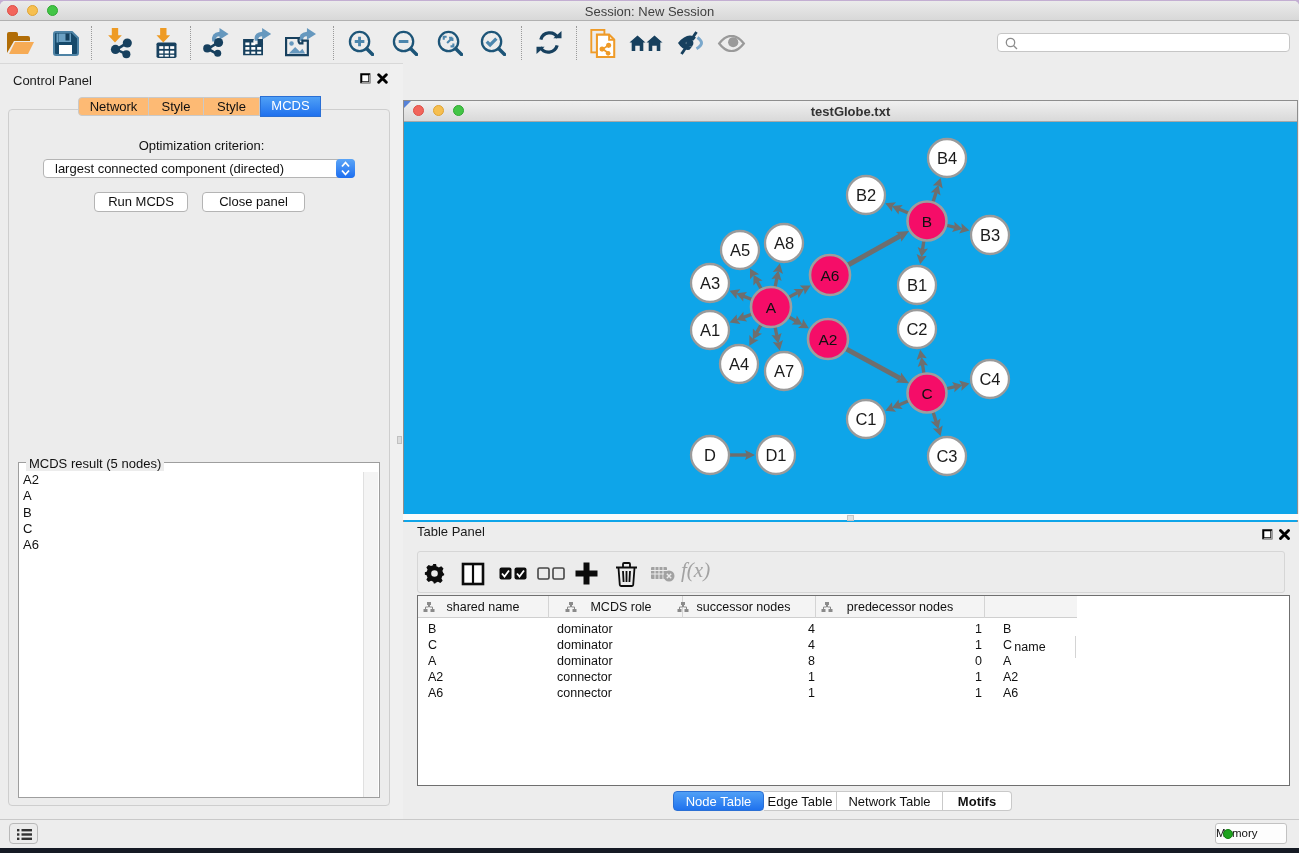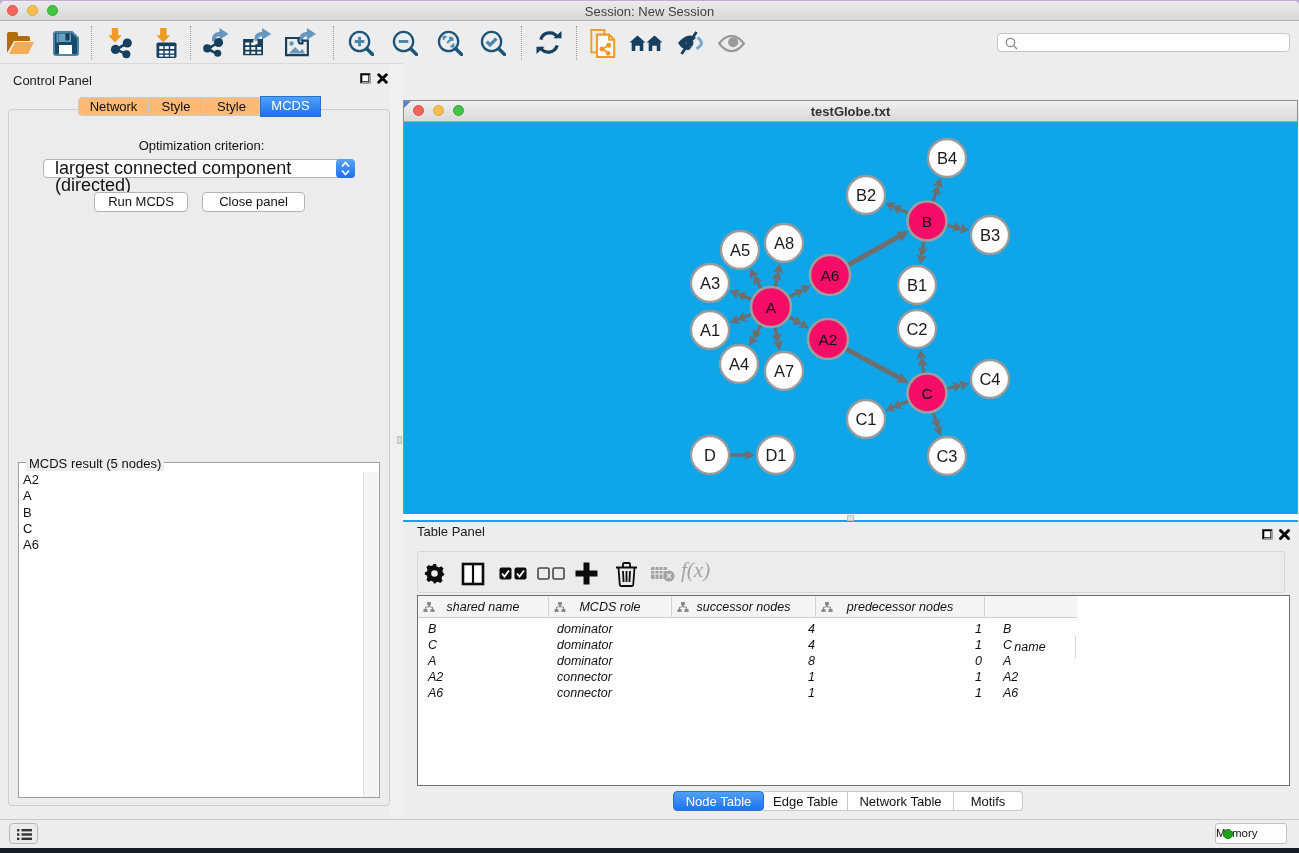--- a/index.html
+++ b/index.html
@@ -16,21 +16,21 @@
 #cp-line { position:absolute; left:0; top:62px; width:403px; height:0; border-top:1px solid #d8d8d8; }
 
 #cpanel { position:absolute; left:0; top:63px; width:403px; height:755px; background:#ededed; }
 #cp-title { position:absolute; left:13px; top:9px; font-size:13px; color:#1a1a1a; }
 #cp-tabs { position:absolute; left:78px; top:33px; height:19px; z-index:5; }
 .tab { float:left; height:19px; background:#fdba74; border:1px solid #c9c9c9; border-left:none; font-size:13px; color:#111; text-align:center; line-height:18px; }
 .tab.first { border-left:1px solid #c9c9c9; border-radius:4px 0 0 4px; }
 .tab.sel { background:linear-gradient(#4fa0f6,#2071ee); color:#fff; border:1px solid #2a6fd4; border-radius:0; height:21px; margin-top:-1px; }
 #cp-pane { position:absolute; left:8px; top:45px; width:382px; height:697px; background:#ececec; border:1px solid #cecece; border-radius:4px; }
 #opt-label { position:absolute; left:0; top:74px; width:100%; text-align:center; font-size:13px; color:#111; }
-#dropdown { position:absolute; left:43px; top:95px; width:312px; height:19px; background:#fff; border:1px solid #b4b4b4; border-radius:4px; font-size:18px; color:#111; line-height:17px; padding-left:11px; }
+#dropdown { position:absolute; left:43px; top:95px; width:312px; height:19px; background:#fff; border:1px solid #b4b4b4; border-radius:4px; font-size:13px; color:#111; line-height:17px; padding-left:11px; }
 #dd-btn { position:absolute; right:-1px; top:-1px; width:19px; height:19px; border-radius:4px; background:linear-gradient(#5ba5f7,#1d6ef0); }
 .btn { position:absolute; top:128px; height:20px; background:#fff; border:1px solid #b4b4b4; border-radius:4px; font-size:13px; color:#111; text-align:center; line-height:18px; }
 #mcds-box { position:absolute; left:18px; top:398px; width:362px; height:336px; background:#fff; border:1px solid #9e9e9e; }
 #mcds-legend { position:absolute; left:7px; top:-7px; background:#ececec; padding:0 3px; font-size:13px; color:#111; }
 #mcds-list { position:absolute; left:4px; top:9px; font-size:13px; color:#111; line-height:16.3px; }
 #mcds-scroll { position:absolute; right:1px; top:9px; width:15px; height:325px; background:#f4f4f4; border-left:1px solid #e0e0e0; }
 
 #vsplit { position:absolute; left:390px; top:63px; width:13px; height:755px; background:#f0f0f0; }
 #vsplit-handle { position:absolute; left:7px; top:372px; width:5px; height:8px; background:#dcdcdc; border:1px solid #c0c0c0; }
 
@@ -38,32 +38,32 @@
 #net-titlebar { position:absolute; left:0; top:0; width:100%; height:21px; background:linear-gradient(#f0f0f0,#d9d9d9); border-bottom:1px solid #a8a8a8; }
 #net-title { position:absolute; top:3px; width:100%; text-align:center; font-size:13px; font-weight:bold; color:#333; }
 #graph-wrap { position:absolute; left:0px; top:22px; width:893px; height:424px; }
 .resize-corner { position:absolute; right:0px; bottom:0px; width:12px; height:12px; }
 
 #hsplit-handle { position:absolute; left:847px; top:514px; width:7px; height:6px; background:#e2e2e2; border:1px solid #c4c4c4; }
 
 #tpanel { position:absolute; left:403px; top:521px; width:896px; height:297px; background:#ededed; }
 #tp-title { position:absolute; left:14px; top:2px; font-size:13px; color:#1a1a1a; }
 #tp-toolbar { position:absolute; left:14px; top:29px; width:868px; height:42px; background:#ececec; border:1px solid #d6d6d6; border-radius:3px; }
-#tbl { position:absolute; left:14px; top:73px; width:873px; height:191px; background:#fff; border:1px solid #6f6f6f;font-style:italic; }
+#tbl { position:absolute; left:14px; top:73px; width:873px; height:191px; background:#fff; border:1px solid #6f6f6f; }
 #tbl-head { position:absolute; left:0; top:0; width:659px; height:22px; background:#f4f4f4; border-bottom:1px solid #cfcfcf; }
 .th { position:absolute; top:0; height:22px; border-right:1px solid #d4d4d4; font-size:12.5px; color:#111; text-align:center; line-height:22px; }
 .th svg { position:absolute; left:5px; top:5px; }
 .tr { position:absolute; font-size:12.5px; color:#111; height:16px; line-height:16px; }
 .td { position:absolute; }
 .tdr { position:absolute; text-align:right; }
 
 #btabs { position:absolute; left:270px; top:269px; height:20px; }
 .btab { float:left; height:20px; background:#fff; border:1px solid #c9c9c9; border-left:none; font-size:13px; color:#111; text-align:center; line-height:19px; }
 .btab.first { border-left:1px solid #c9c9c9; border-radius:4px 0 0 4px; }
-.btab.last { border-radius:0 4px 4px 0; }
+.btab.last { border-radius:0 4px 4px 0;font-weight:bold; }
 .btab.sel { background:linear-gradient(#50a0f6,#1f72ee); color:#fff; border:1px solid #2a6fd4; border-radius:4px; }
 
 #statusbar { position:absolute; left:0; top:818px; width:1299px; height:27px; background:#ededed; border-top:1px solid #c9c9c9; }
 #sb-btn { position:absolute; left:9px; top:3px; width:29px; height:21px; background:#ececec; border:1px solid #b9b9b9; border-radius:4px; }
 #mem-btn { position:absolute; right:12px; top:3px; width:72px; height:21px; background:#fdfdfd; border:1px solid #c2c2c2; border-radius:3px; font-size:11.5px; color:#111; line-height:19px; padding-right:7px; }
 #mem-dot { position:absolute; left:7px; top:5px; width:10px; height:10px; border-radius:50%; background:#1fa31f; border:1px solid #128012; }
 #desktop-bottom { position:absolute; left:0; top:848px; width:1299px; height:5px; background:#151a24; }
 </style></head>
 <body>
 <div id="desktop-top"></div>
@@ -430,21 +430,21 @@
   <div id="tbl">
     <div id="tbl-head">
       <div class="th" style="left:0;width:131px"><svg width="12" height="12" viewBox="0 0 12 12">
               <g fill="#8a8a8a">
                 <rect x="4" y="1" width="4" height="3"></rect>
                 <rect x="0.5" y="8" width="4" height="3"></rect>
                 <rect x="7.5" y="8" width="4" height="3"></rect>
                 <path d="M5.5 4 L5.5 6 L2.5 6 L2.5 8 M6.5 4 L6.5 6 L9.5 6 L9.5 8" stroke="#8a8a8a" fill="none"></path>
               </g>
             </svg>shared name</div>
-      <div class="th" style="left:131px;width:123px"><svg width="12" height="12" viewBox="0 0 12 12">
+      <div class="th" style="left:142px;width:123px"><svg width="12" height="12" viewBox="0 0 12 12">
               <g fill="#8a8a8a">
                 <rect x="4" y="1" width="4" height="3"></rect>
                 <rect x="0.5" y="8" width="4" height="3"></rect>
                 <rect x="7.5" y="8" width="4" height="3"></rect>
                 <path d="M5.5 4 L5.5 6 L2.5 6 L2.5 8 M6.5 4 L6.5 6 L9.5 6 L9.5 8" stroke="#8a8a8a" fill="none"></path>
               </g>
             </svg>MCDS role</div>
       <div class="th" style="left:254px;width:144px"><svg width="12" height="12" viewBox="0 0 12 12">
               <g fill="#8a8a8a">
                 <rect x="4" y="1" width="4" height="3"></rect>
@@ -494,21 +494,21 @@
     <div class="tr" style="top:89px">
           <span class="td" style="left:10px">A6</span>
           <span class="td" style="left:139px">connector</span>
           <span class="tdr" style="left:250px;width:147px">1</span>
           <span class="tdr" style="left:400px;width:164px">1</span>
           <span class="td" style="left:585px">A6</span>
         </div>
   </div>
   <div id="btabs">
     <div class="btab sel first" style="width:91px">Node Table</div>
-    <div class="btab" style="width:84px">Edge Table</div>
+    <div class="btab" style="width:73px">Edge Table</div>
     <div class="btab" style="width:106px">Network Table</div>
     <div class="btab last" style="width:69px">Motifs</div>
   </div>
 </div>
 <div id="statusbar">
   <div id="sb-btn">
     <svg style="position:absolute;left:7px;top:4px" width="15" height="13" viewBox="0 0 15 13">
       <g fill="#333">
         <rect x="0" y="1" width="2.4" height="2.4"></rect>
             <rect x="4.5" y="1" width="10.5" height="2.4"></rect>

